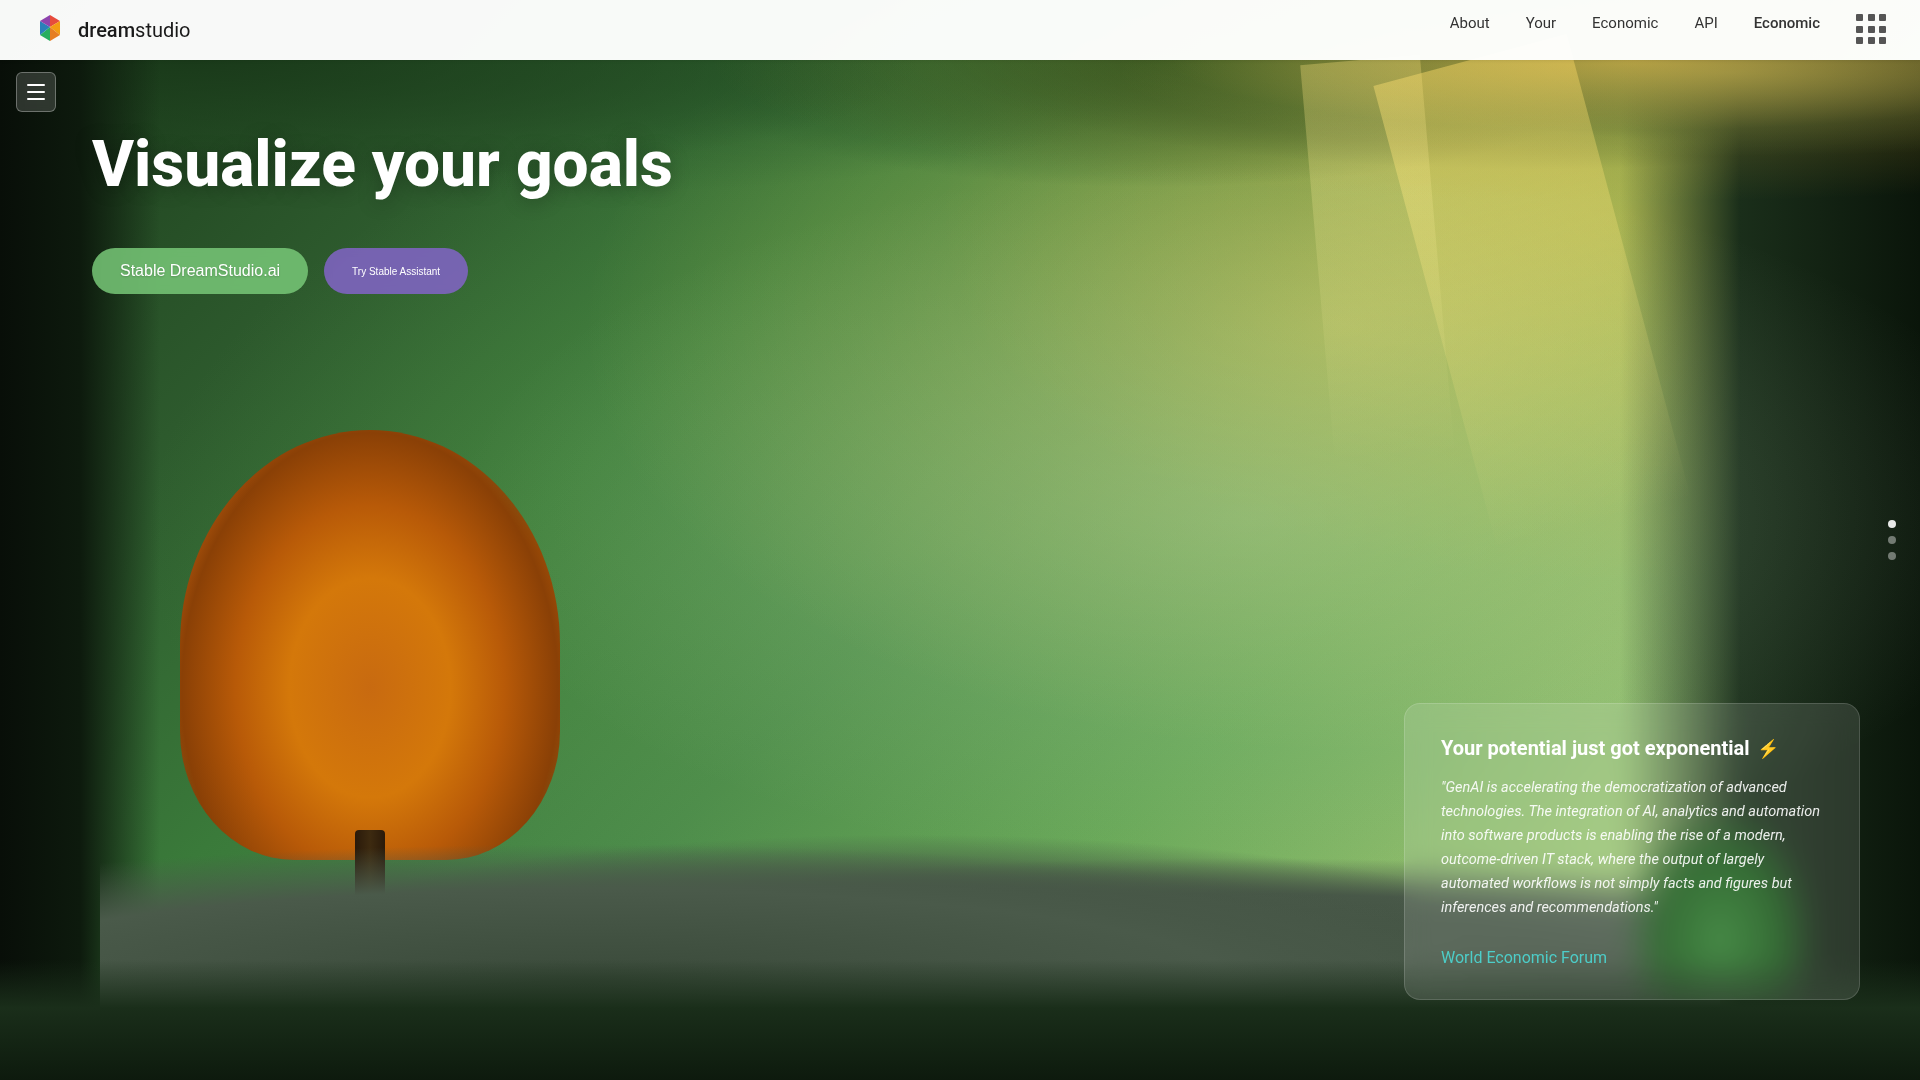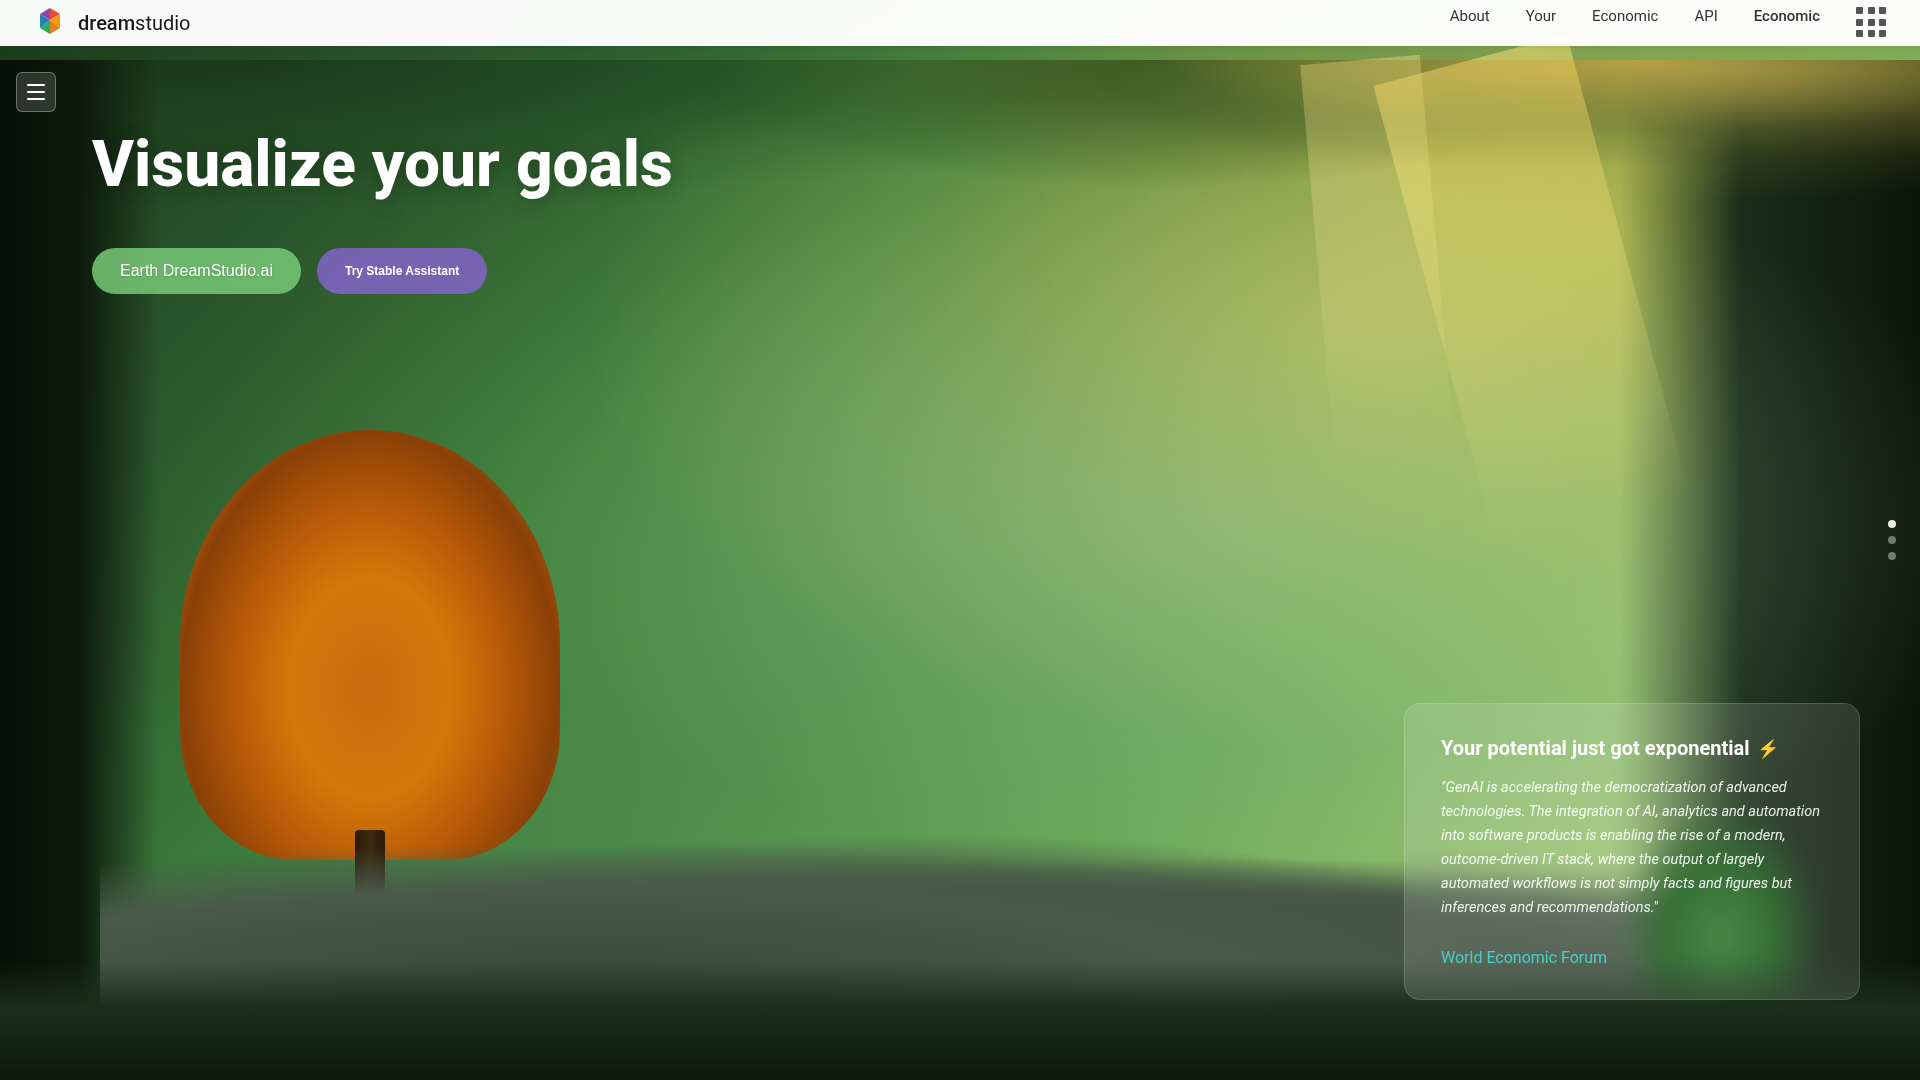--- a/index.html
+++ b/index.html
@@ -11,21 +11,21 @@
       overflow: hidden;
       position: relative;
     }
 
     
     nav {
       position: absolute;
       top: 0;
       left: 0;
       right: 0;
-      height: 46px;
+      height: 60px;
       background: rgba(255,255,255,0.97);
       display: flex;
       align-items: center;
       justify-content: space-between;
       padding: 0 32px;
       z-index: 100;
       box-shadow: 0 1px 3px rgba(0,0,0,0.08);
     }
 
     .logo {
@@ -322,22 +322,22 @@
       backdrop-filter: blur(4px);
       text-shadow: 0 1px 2px rgba(0,0,0,0.2);
     }
 
     .btn-try {
       padding: 14px 28px;
       background: rgba(130, 100, 200, 0.85);
       color: white;
       border: none;
       border-radius: 50px;
-      font-size: 12px;
-      font-weight: 700;
+      font-size: 10px;
+      font-weight: 400;
       cursor: pointer;
       backdrop-filter: blur(4px);
     }
 
     
     .quote-card {
       position: absolute;
       bottom: 80px;
       right: 60px;
       width: 456px;
@@ -475,21 +475,21 @@
 
   <div class="menu-btn">
     <span></span>
     <span></span>
     <span></span>
   </div>
 
   <div class="hero-content">
     <h1 class="hero-title">Visualize your goals</h1>
     <div class="hero-buttons">
-      <button class="btn-launch">Earth DreamStudio.ai</button>
+      <button class="btn-launch">Stable DreamStudio.ai</button>
       <button class="btn-try">Try Stable Assistant</button>
     </div>
   </div>
 
   <div class="quote-card">
     <div class="quote-title">
       <span>Your potential just got exponential</span>
       <span class="quote-spark">⚡</span>
     </div>
     <p class="quote-text">"GenAI is accelerating the democratization of advanced technologies. The integration of AI, analytics and automation into software products is enabling the rise of a modern, outcome-driven IT stack, where the output of largely automated workflows is not simply facts and figures but inferences and recommendations."</p>

